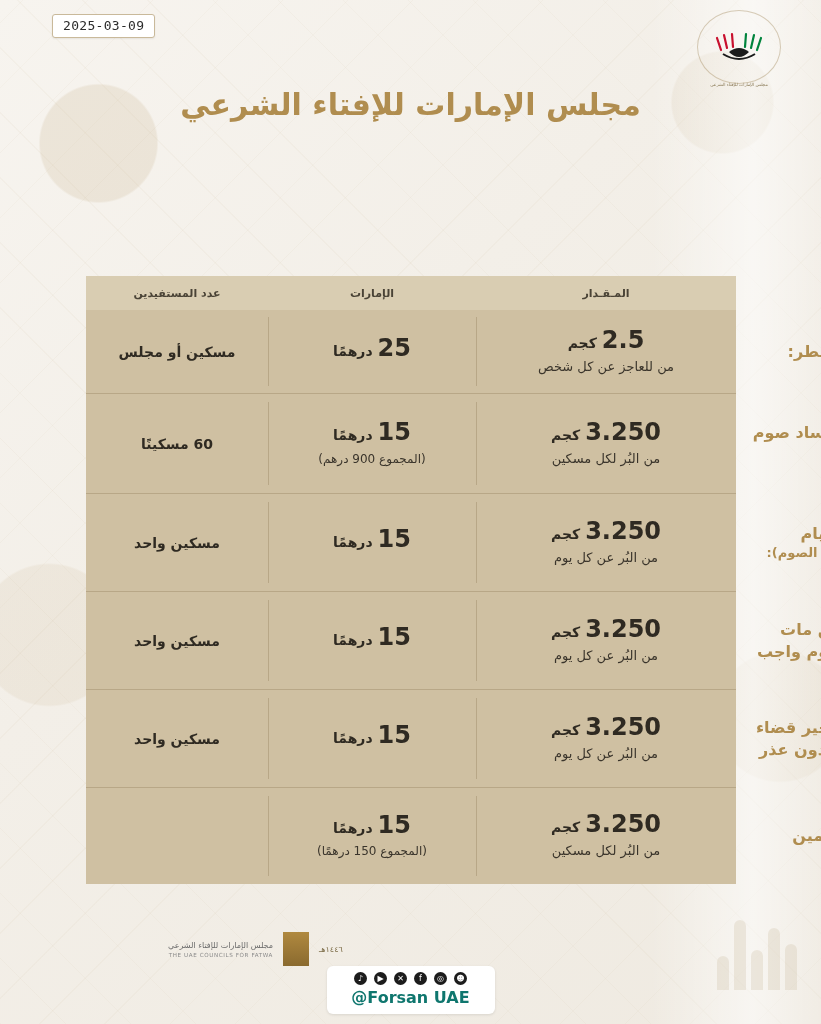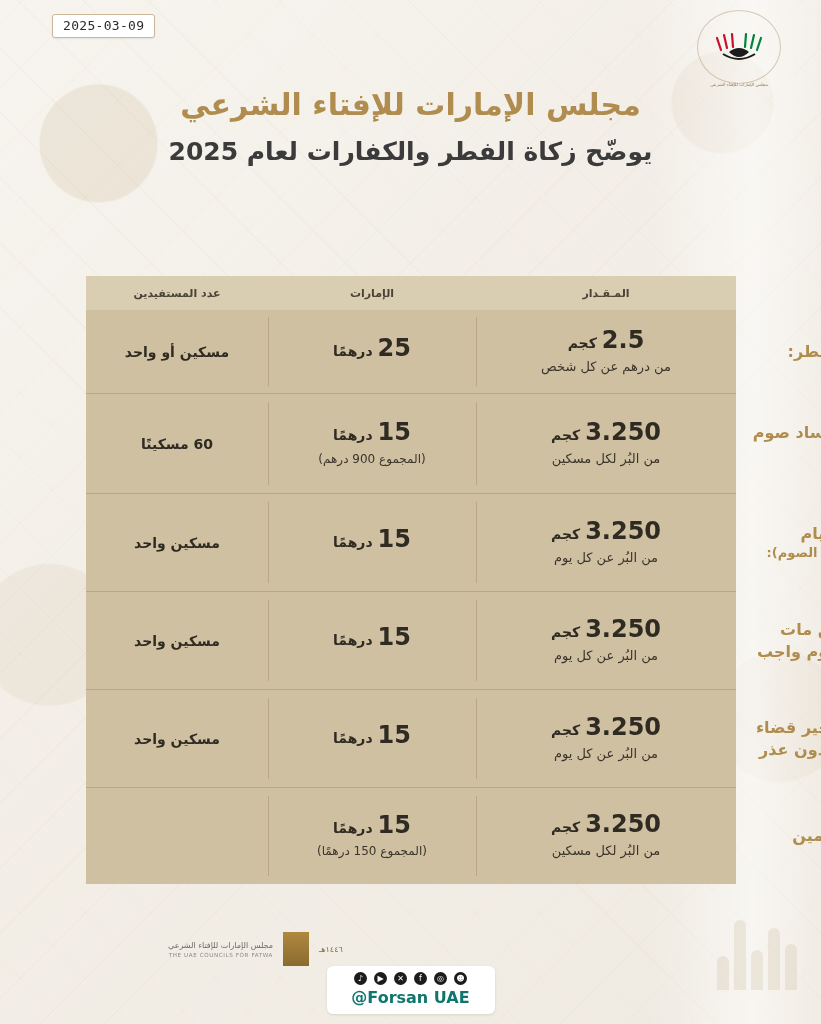--- a/index.html
+++ b/index.html
@@ -229,41 +229,40 @@
         <path d="M46 26 L50 14"></path>
     </g>
     <path d="M18 28 q10 -8 20 0 q-10 10 -20 0 z" fill="#1b1b1b"></path>
     <path d="M12 30 q16 10 32 0" stroke="#1b1b1b" stroke-width="2" fill="none"></path>
   </svg>
   <div class="caption">مجلس الإمارات للإفتاء الشرعي</div>
 </div>
 
 <div class="titles">
   <div class="title-main">مجلس الإمارات للإفتاء الشرعي</div>
-  <div class="title-sub">يوضّح زكاة الفطر والكفارات لعام 2025</div>
 </div>
 
 <div class="table-wrap">
   <div class="thead">
     <div class="th col-amount">المـقـدار</div>
     <div class="th col-value">الإمارات</div>
     <div class="th col-count">عدد المستفيدين</div>
   </div>
   <div class="tbody" id="tbody">
       <div class="trow" style="min-height: 84px;">
         <div class="cell col-amount">
           <div class="big"><span>2.5</span><span class="unit">كجم</span></div>
-          <div class="sub">من درهم عن كل شخص</div>
+          <div class="sub">من للعاجز عن كل شخص</div>
         </div>
         <div class="cell col-value">
           <div class="big"><span>25</span><span class="unit">درهمًا</span></div>
           <div class="sub small"></div>
         </div>
         <div class="cell col-count">
-          <div class="count-txt">مسكين أو واحد</div>
+          <div class="count-txt">مسكين أو مجلس</div>
         </div>
         <div class="rowlabel">
           <div>زكــاة الفطر:</div>
           <div class="note"></div>
         </div>
       </div>
       <div class="trow" style="min-height: 100px;">
         <div class="cell col-amount">
           <div class="big"><span>3.250</span><span class="unit">كجم</span></div>
           <div class="sub">من البُر لكل مسكين</div>

